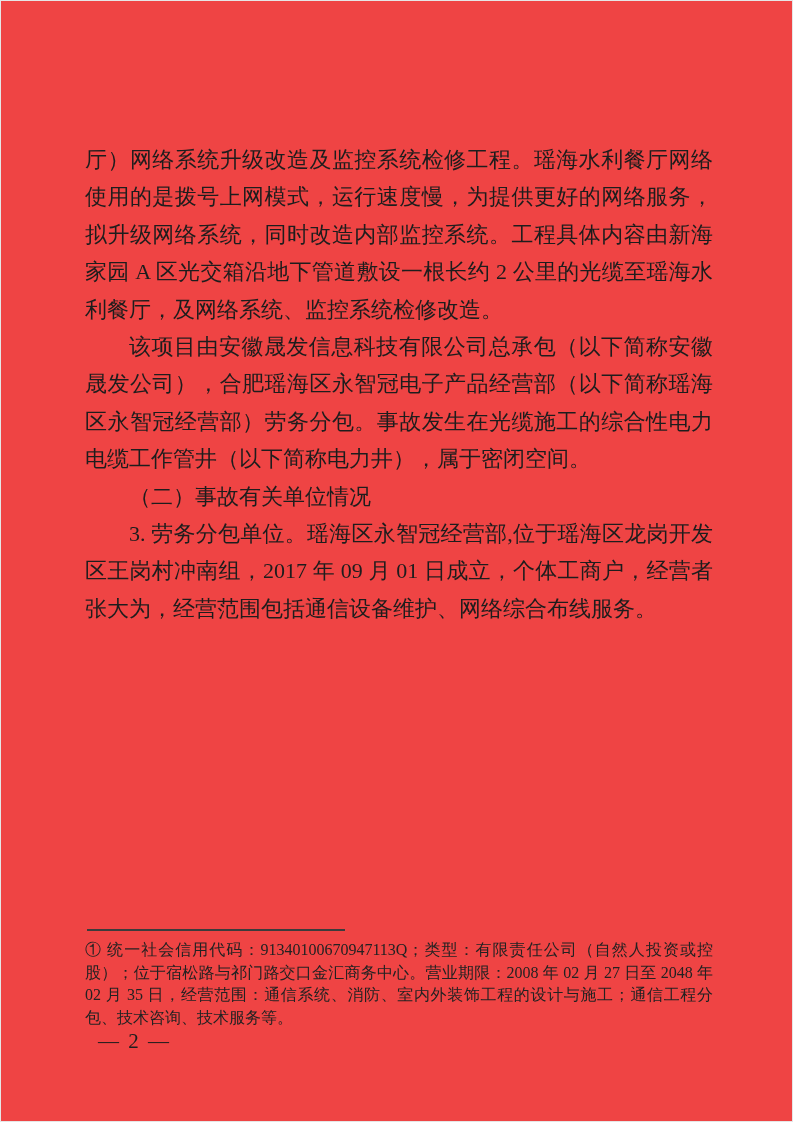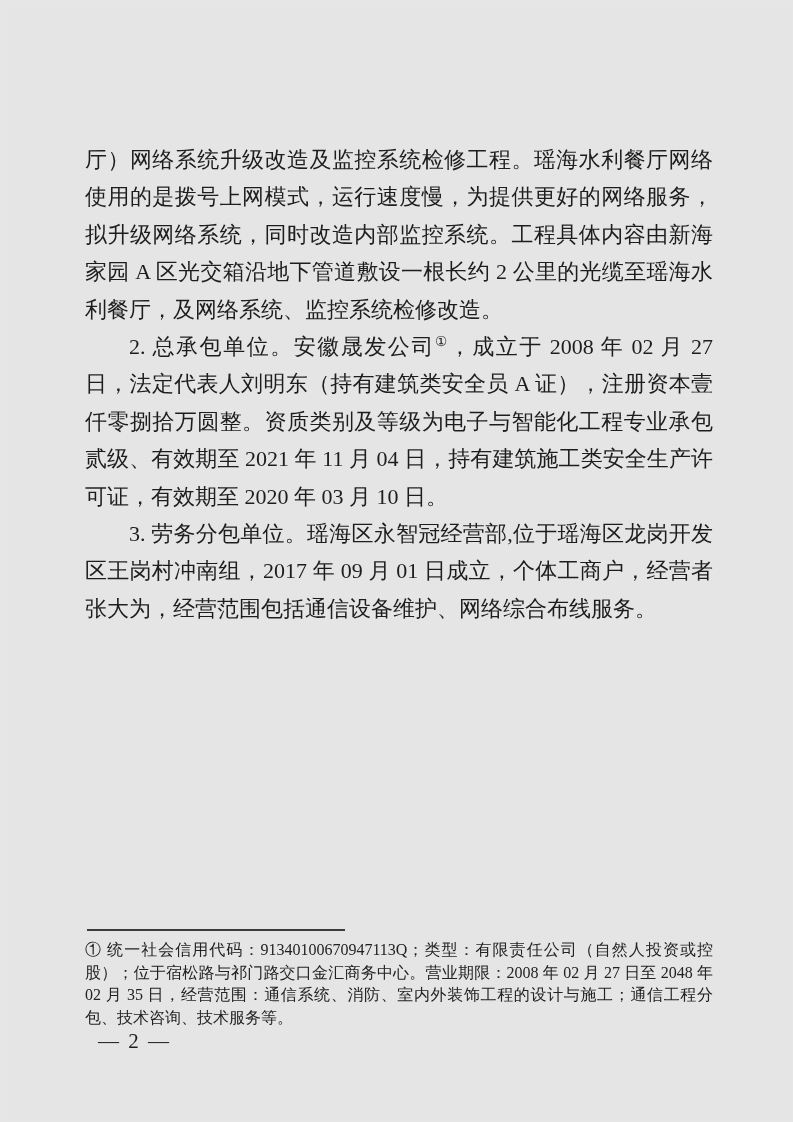--- a/index.html
+++ b/index.html
@@ -4,21 +4,21 @@
 <style>
   html, body {
     margin: 0;
     padding: 0;
     background: #ffffff;
   }
   .page {
     position: relative;
     width: 793px;
     height: 1122px;
-    background: #e5e5e5;
+    background: #ef4444;
     box-sizing: border-box;
     border: 1px solid #e6e6e6;
     overflow: hidden;
     font-family: "Liberation Serif", "DejaVu Serif", serif;
     color: #1d1d1d;
   }
   .content {
     position: absolute;
     left: 84px;
     top: 140px;
@@ -71,24 +71,25 @@
   }
 </style>
 </head>
 <body>
 
 <div class="page">
 
   <main class="content">
     <p class="para no-indent">厅）网络系统升级改造及监控系统检修工程。瑶海水利餐厅网络使用的是拨号上网模式，运行速度慢，为提供更好的网络服务，拟升级网络系统，同时改造内部监控系统。工程具体内容由新海家园 A 区光交箱沿地下管道敷设一根长约 2 公里的光缆至瑶海水利餐厅，及网络系统、监控系统检修改造。</p>
 
+    <p class="para">该项目由安徽晟发信息科技有限公司总承包（以下简称安徽晟发公司），合肥瑶海区永智冠电子产品经营部（以下简称瑶海区永智冠经营部）劳务分包。事故发生在光缆施工的综合性电力电缆工作管井（以下简称电力井），属于密闭空间。</p>
+
+    <p class="para">（二）事故有关单位情况</p>
 
 
-
-    <p class="para"><span>2. 总承包单位。安徽晟发公司</span><sup class="fn-ref">①</sup><span>，成立于 2008 年 02 月 27 日，法定代表人刘明东（持有建筑类安全员 A 证），注册资本壹仟零捌拾万圆整。资质类别及等级为电子与智能化工程专业承包贰级、有效期至 2021 年 11 月 04 日，持有建筑施工类安全生产许可证，有效期至 2020 年 03 月 10 日。</span></p>
 
     <p class="para">3. 劳务分包单位。瑶海区永智冠经营部,位于瑶海区龙岗开发区王岗村冲南组，2017 年 09 月 01 日成立，个体工商户，经营者张大为，经营范围包括通信设备维护、网络综合布线服务。</p>
   </main>
 
   <div class="footnote-area">
     <div class="footnote-rule"></div>
     <p class="footnote"><span class="fn-marker">①</span> <span>统一社会信用代码：91340100670947113Q；类型：有限责任公司（自然人投资或控股）；位于宿松路与祁门路交口金汇商务中心。营业期限：2008 年 02 月 27 日至 2048 年 02 月 35 日，经营范围：通信系统、消防、室内外装饰工程的设计与施工；通信工程分包、技术咨询、技术服务等。</span></p>
   </div>
 
   <div class="page-number">— 2 —</div>

